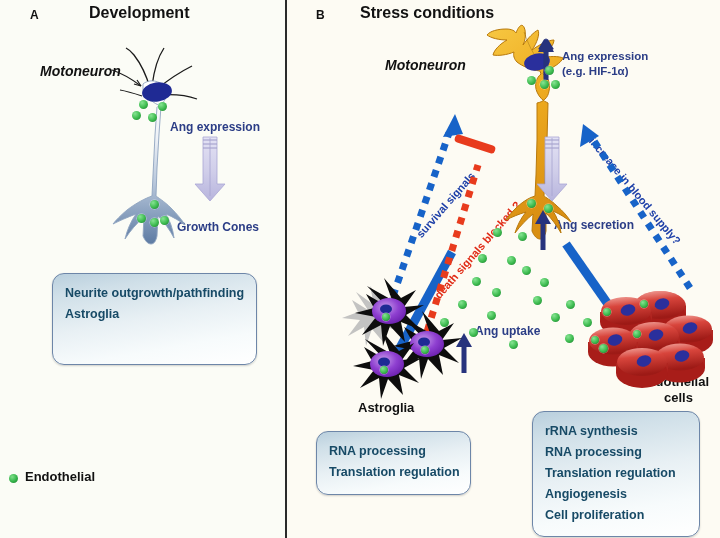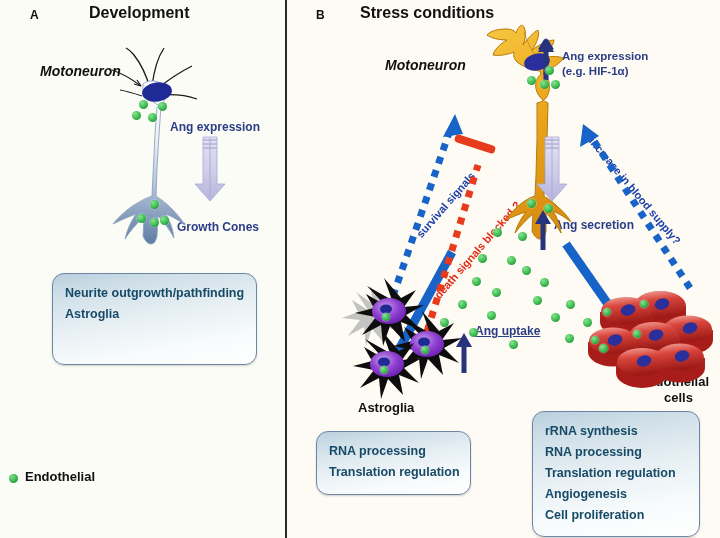--- a/index.html
+++ b/index.html
@@ -193,21 +193,21 @@
   <div class="lbl panel-letter" style="left:316px;top:8px;">B</div>
   <div class="lbl panel-title" style="left:360px;top:4px;">Stress conditions</div>
 
   <div class="lbl black-label" style="left:385px;top:57px;">Motoneuron</div>
 
   <div class="lbl blue-label-2" style="left:562px;top:49px;">Ang expression</div>
   <div class="lbl blue-label-2" style="left:562px;top:64px;">(e.g. HIF-1α)</div>
 
   <div class="lbl blue-label" style="left:554px;top:218px;">Ang secretion</div>
 
-  <div class="lbl blue-label" style="left:475px;top:324px;text-decoration:underline;">Ang uptake</div>
+  <div class="lbl blue-label" style="left:475px;top:324px;">Ang uptake</div>
 
   <div class="lbl cell-label" style="left:358px;top:400px;">Astroglia</div>
 
   <div class="lbl cell-label" style="left:639px;top:374px;">Endothelial</div>
   <div class="lbl cell-label" style="left:664px;top:390px;">cells</div>
 
   <div class="rot-label rot-blue" style="left:414px;top:232px;transform:rotate(-49deg);">survival signals</div>
   <div class="rot-label rot-red" style="left:432px;top:293px;transform:rotate(-49deg);">death signals blocked ?</div>
   <div class="rot-label rot-blue" style="left:596px;top:135px;transform:rotate(50deg);">increase in blood supply?</div>
 

